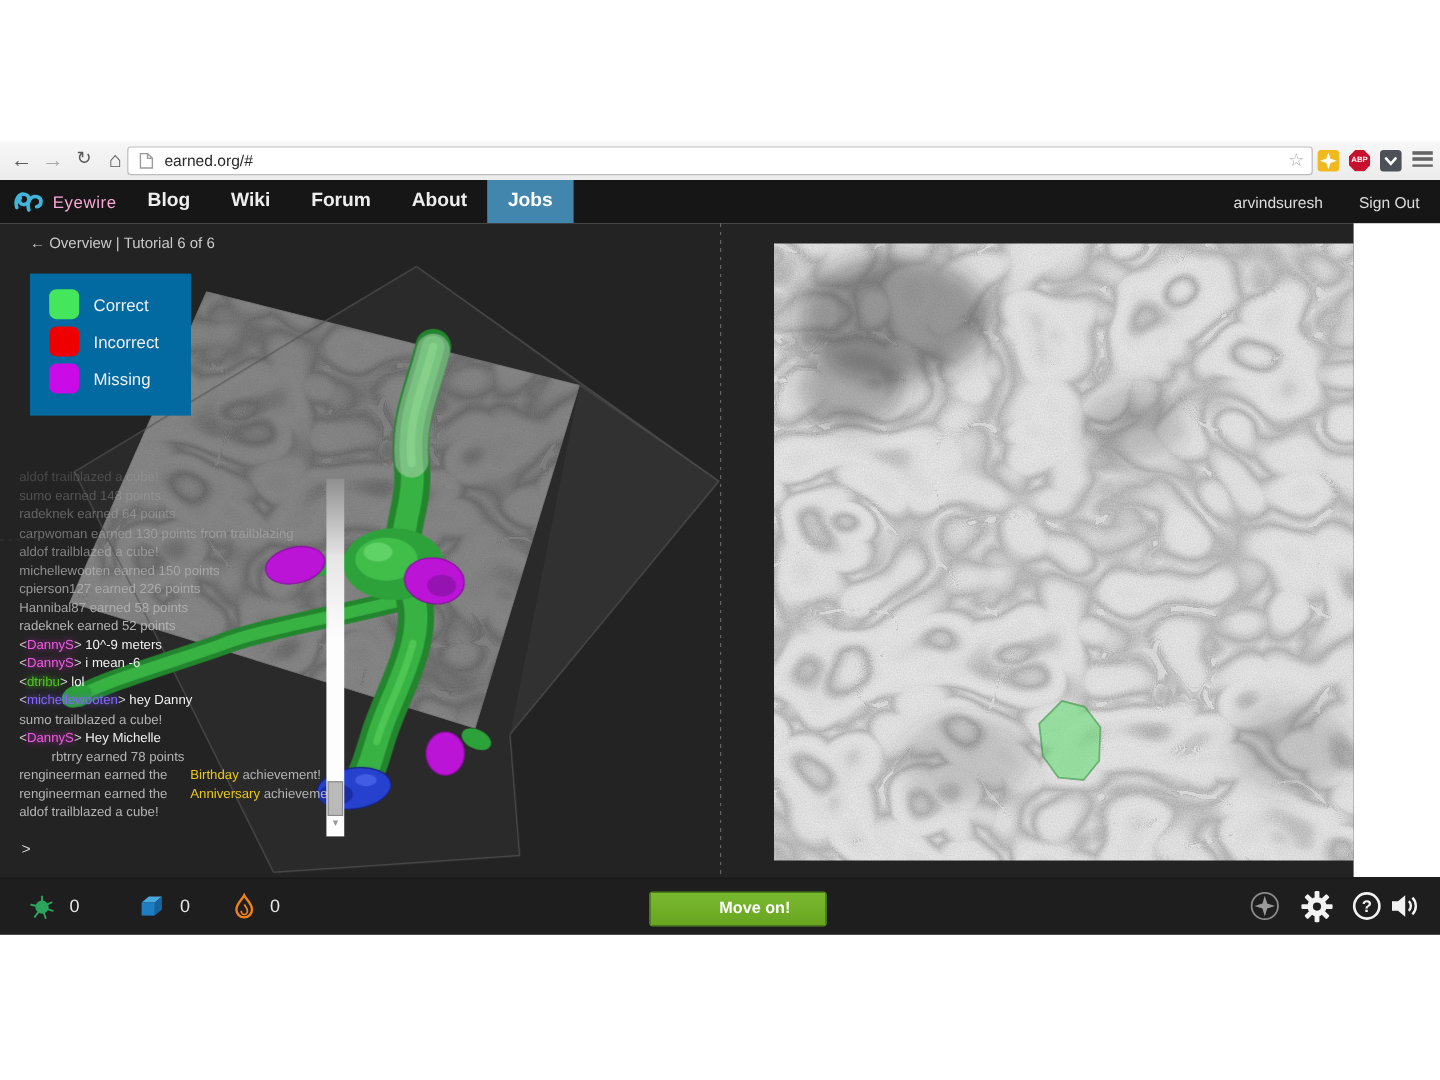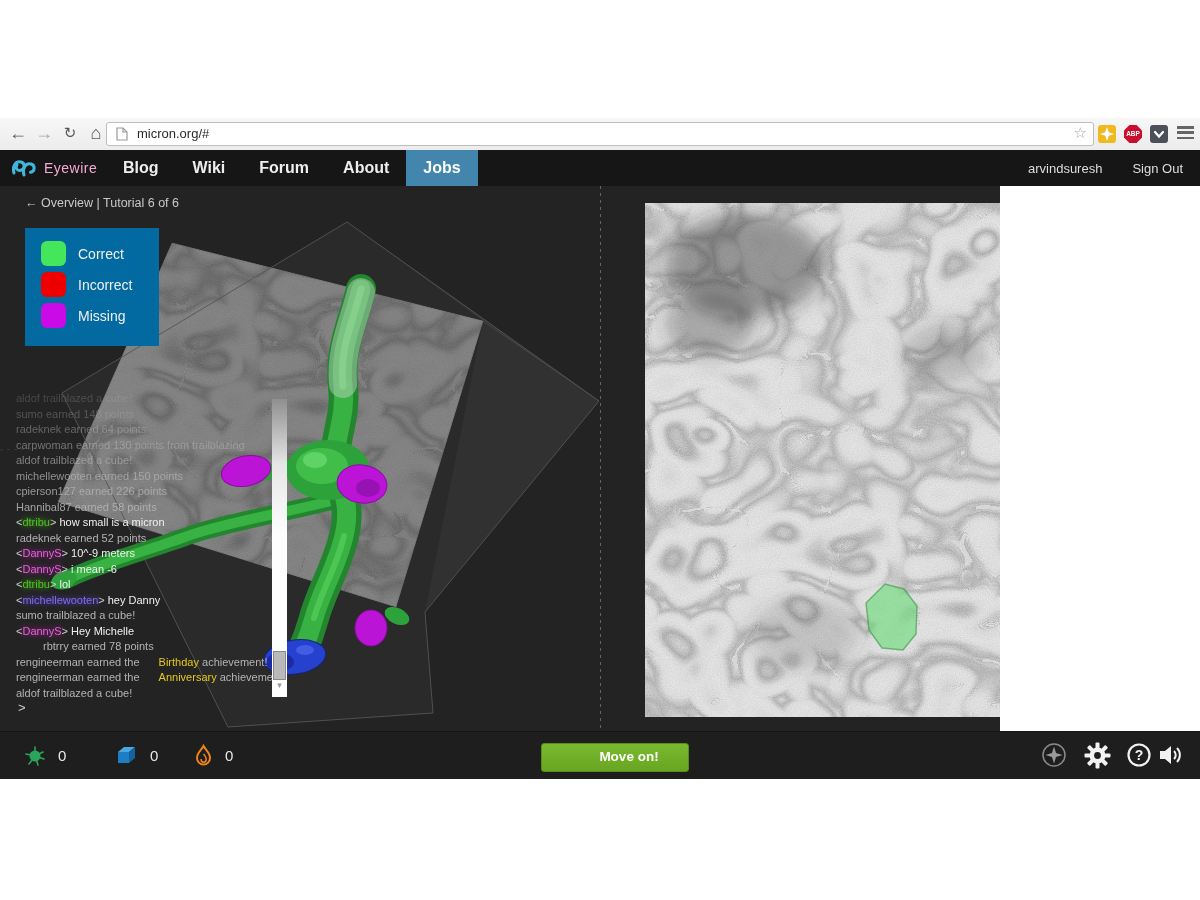--- a/index.html
+++ b/index.html
@@ -27,21 +27,21 @@
   
   .app-header{position:absolute;left:0;top:150px;width:1200px;height:36px;background:#161616;}
   .brand{position:absolute;left:10px;top:0;height:36px;display:flex;align-items:center;gap:7px;cursor:pointer;}
   .brand-word{color:#f9a8d4;font-size:14px;letter-spacing:.5px;}
   .main-nav{position:absolute;left:106px;top:0;height:36px;display:flex;}
   .nav-item{height:36px;line-height:36px;padding:0 17px;color:#eee;font-size:16px;font-weight:bold;cursor:pointer;}
   .nav-item.active{background:#4386ad;color:#fff;}
   .hdr-right{position:absolute;right:17px;top:0;height:36px;display:flex;gap:30px;align-items:center;}
   .hdr-link{color:#ddd;font-size:13px;cursor:pointer;}
   
-  .main{position:absolute;left:0;top:186px;width:1000px;height:545px;background:#232323;overflow:hidden;}
+  .main{position:absolute;left:0;top:186px;width:1128px;height:545px;background:#232323;overflow:hidden;}
   .view3d{position:absolute;left:0;top:0;}
   .divider{position:absolute;left:600px;top:0;height:545px;width:1px;
            background:repeating-linear-gradient(#999 0 3px,transparent 3px 7px);opacity:.55;}
   .breadcrumb{position:absolute;left:25px;top:10px;color:#c9c9c9;font-size:12.5px;cursor:pointer;}
   .legend{position:absolute;left:25px;top:42px;width:118px;background:#0369a1;padding:13px 0 12px 16px;}
   .legend-row{display:flex;align-items:center;margin-bottom:6px;}
   .swatch{width:25px;height:25px;border-radius:6px;flex:0 0 25px;}
   .legend-label{margin-left:12px;color:#f0f0f0;font-size:14px;}
   .chat{position:absolute;left:16px;top:206px;}
   .chat-line{height:15.5px;font-size:11px;white-space:nowrap;}
@@ -75,21 +75,21 @@
 <div class="chrome">
   <div class="nav-btn" style="left:6px">←</div>
   <div class="nav-btn fwd" style="left:32px">→</div>
   <div class="nav-btn" style="left:58px;font-size:15px">↻</div>
   <div class="nav-btn" style="left:84px">⌂</div>
   <div class="url-bar">
     <svg class="doc-ico" width="12" height="14">
       <path d="M1,1 h6 l4,4 v8 h-10 z" fill="none" stroke="#9a9a9a" stroke-width="1.2"></path>
       <path d="M7,1 v4 h4" fill="none" stroke="#9a9a9a" stroke-width="1.2"></path>
     </svg>
-    <span class="url-text">micron.org/#</span>
+    <span class="url-text">earned.org/#</span>
     <span class="star">☆</span>
   </div>
   <div class="ext ext-yellow">
     <svg width="18" height="18">
       <polygon points="9,2 10.8,7.2 16,9 10.8,10.8 9,16 7.2,10.8 2,9 7.2,7.2" fill="#fff"></polygon>
     </svg>
   </div>
   <div class="ext ext-abp">ABP</div>
   <div class="ext ext-pocket">
     <svg width="18" height="18">
@@ -225,21 +225,20 @@
 
   <div class="chat">
         <div class="chat-line" style="opacity: 0.25;"><span class="c-sys">aldof trailblazed a cube!</span></div>
         <div class="chat-line" style="opacity: 0.33;"><span class="c-sys">sumo earned 148 points</span></div>
         <div class="chat-line" style="opacity: 0.45;"><span class="c-sys">radeknek earned 64 points</span></div>
         <div class="chat-line" style="opacity: 0.55;"><span class="c-sys">carpwoman earned 130 points from trailblazing</span></div>
         <div class="chat-line" style="opacity: 0.65;"><span class="c-sys">aldof trailblazed a cube!</span></div>
         <div class="chat-line" style="opacity: 0.75;"><span class="c-sys">michellewooten earned 150 points</span></div>
         <div class="chat-line" style="opacity: 0.82;"><span class="c-sys">cpierson127 earned 226 points</span></div>
         <div class="chat-line" style="opacity: 0.9;"><span class="c-sys">Hannibal87 earned 58 points</span></div>
-        <div class="chat-line" style="opacity: 1;"><span class="c-brk">&lt;</span><span class="c-green">dtribu</span><span class="c-brk">&gt; </span><span class="c-msg">how small is a micron</span></div>
         <div class="chat-line" style="opacity: 1;"><span class="c-sys">radeknek earned 52 points</span></div>
         <div class="chat-line" style="opacity: 1;"><span class="c-brk">&lt;</span><span class="c-pink">DannyS</span><span class="c-brk">&gt; </span><span class="c-msg">10^-9 meters</span></div>
         <div class="chat-line" style="opacity: 1;"><span class="c-brk">&lt;</span><span class="c-pink">DannyS</span><span class="c-brk">&gt; </span><span class="c-msg">i mean -6</span></div>
         <div class="chat-line" style="opacity: 1;"><span class="c-brk">&lt;</span><span class="c-green">dtribu</span><span class="c-brk">&gt; </span><span class="c-msg">lol</span></div>
         <div class="chat-line" style="opacity: 1;"><span class="c-brk">&lt;</span><span class="c-blue">michellewooten</span><span class="c-brk">&gt; </span><span class="c-msg">hey Danny</span></div>
         <div class="chat-line" style="opacity: 1;"><span class="c-sys">sumo trailblazed a cube!</span></div>
         <div class="chat-line" style="opacity: 1;"><span class="c-brk">&lt;</span><span class="c-pink">DannyS</span><span class="c-brk">&gt; </span><span class="c-msg">Hey Michelle</span></div>
         <div class="chat-line" style="opacity: 1; padding-left: 27px;"><span class="c-sys">rbtrry earned 78 points</span></div>
         <div class="chat-line" style="opacity: 1;"><span class="c-sys">rengineerman earned the </span><span class="c-yellow">Birthday</span><span class="c-sys"> achievement!</span></div>
         <div class="chat-line" style="opacity: 1;"><span class="c-sys">rengineerman earned the </span><span class="c-yellow">Anniversary</span><span class="c-sys"> achievement!</span></div>

